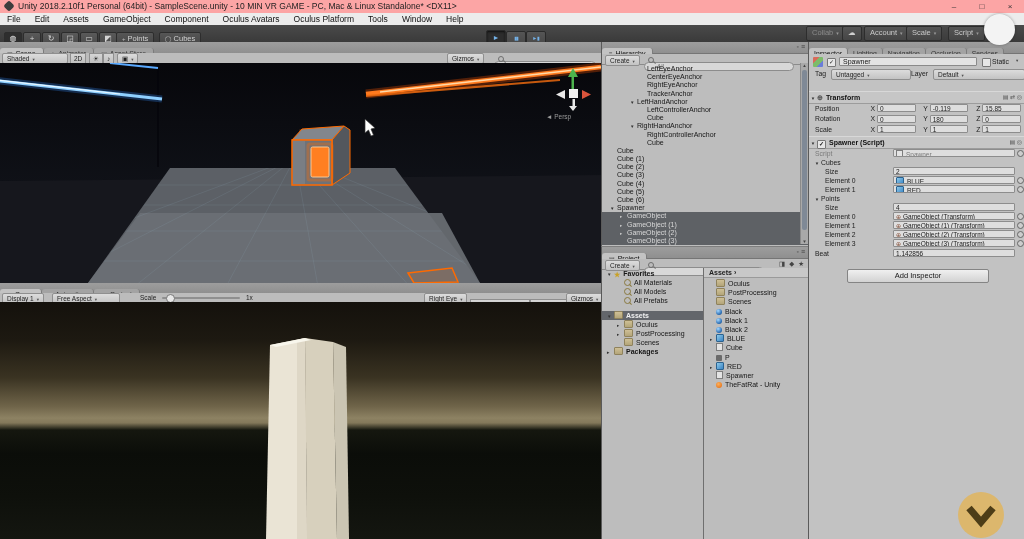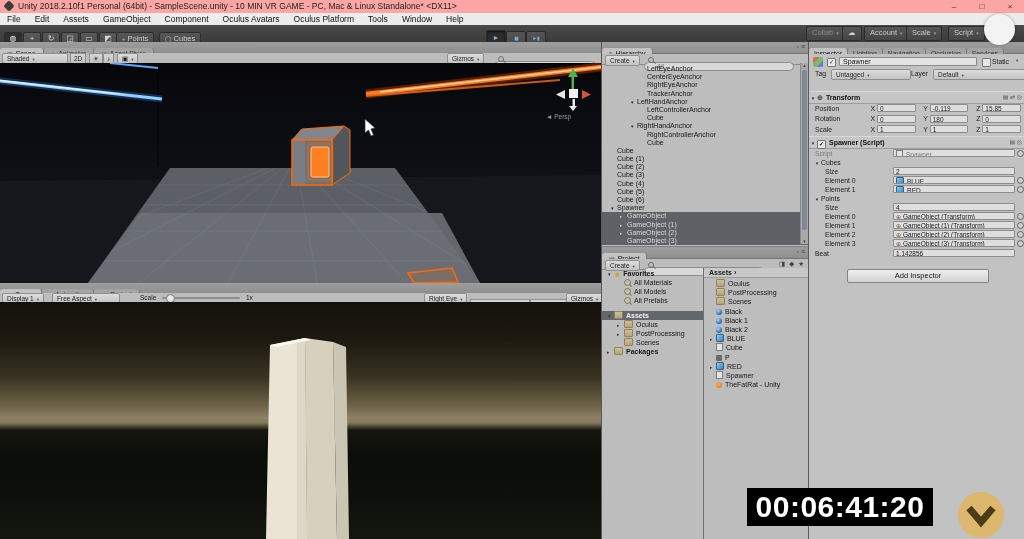--- a/index.html
+++ b/index.html
@@ -482,21 +482,20 @@
         </div>
       <div class="i-row" style="top:195px;">
         <span class="lab">Beat</span>
         <div class="vbox"><span>1.142856</span></div>
       </div>
       <div class="addbtn" style="top:215px;">Add Inspector</div>
     </div>
   </div>
 
   <div class="abs whitecircle"></div>
-  <div class="abs timecode">00:06:41:20</div>
   <div class="abs logo">
     <svg width="46" height="46">
       <circle cx="23" cy="23" r="23" fill="#dcb76d"></circle>
       <polyline points="11,16 23,30 35,16" fill="none" stroke="#4d3d17" stroke-width="7"></polyline>
     </svg>
   </div>
 
 </div>
 
 </body></html>

